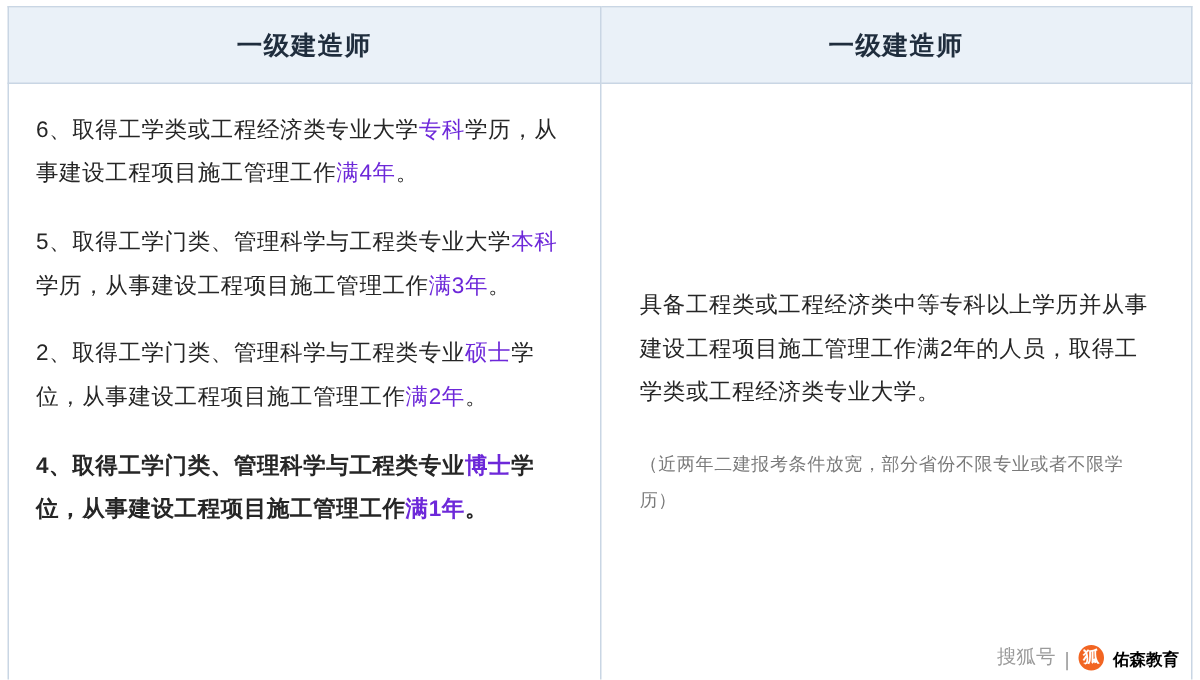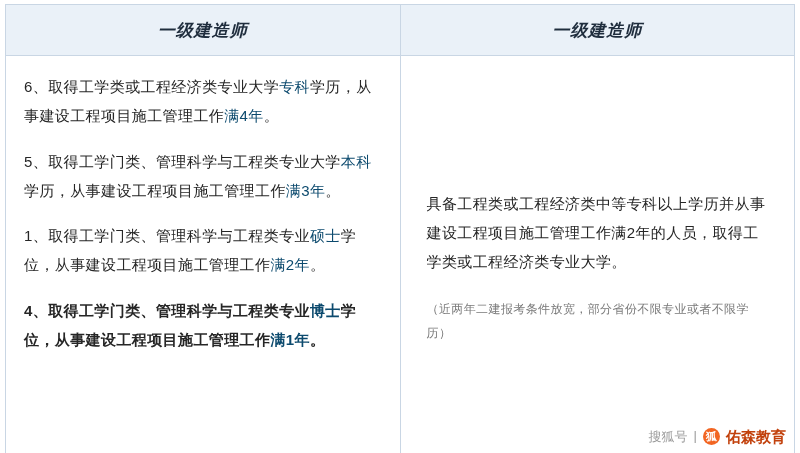--- a/index.html
+++ b/index.html
@@ -32,21 +32,20 @@
   }
   table.compare th {
     background: #eaf1f8;
     height: 48px;
     font-size: 17px;
     font-weight: bold;
     color: #1f2d3d;
     text-align: center;
     vertical-align: middle;
     letter-spacing: 1px;
-    font-style: italic;
   }
   td.cell {
     padding: 16px 18px 10px 18px;
     height: 390px;
     background: #ffffff;
   }
   td.cell.right {
     vertical-align: middle;
     padding: 16px 26px;
   }
@@ -55,58 +54,58 @@
     line-height: 1.95;
     margin: 0 0 16px 0;
     letter-spacing: 0.4px;
     color: #262626;
   }
   .para:last-child {
     margin-bottom: 0;
     font-weight: bold;
   }
   .hl {
-    color: #0c4a6e;
+    color: #6d28d9;
   }
   .right .para {
     margin-bottom: 22px;
   }
   .note {
     color: #7a7a7a;
     font-size: 12px;
     line-height: 1.95;
     letter-spacing: 0.4px;
     margin: 0;
   }
   .watermark {
     position: absolute;
     right: 14px;
     bottom: 10px;
     display: flex;
-    align-items: flex-start;
+    align-items: flex-end;
     gap: 6px;
     color: #9a9a9a;
     font-size: 13px;
     white-space: nowrap;
   }
   .wm-logo {
     width: 17px;
     height: 17px;
     border-radius: 50%;
     background: #f26522;
     color: #ffffff;
     font-size: 11px;
     line-height: 17px;
     text-align: center;
     font-weight: bold;
   }
   .wm-brand {
-    color: #c2410c;
+    color: #000000;
     font-weight: bold;
-    font-size: 15px;
+    font-size: 11px;
   }
 </style>
 </head>
 <body>
 
 <div class="page">
 
   <table class="compare">
     <thead>
       <tr>
@@ -115,21 +114,21 @@
       </tr>
     </thead>
     <tbody>
       <tr>
         <td class="cell left">
 
           <p class="para"><span>6、取得工学类或工程经济类专业大学</span><span class="hl">专科</span><span>学历，从事建设工程项目施工管理工作</span><span class="hl">满4年</span><span>。</span></p>
 
           <p class="para"><span>5、取得工学门类、管理科学与工程类专业大学</span><span class="hl">本科</span><span>学历，从事建设工程项目施工管理工作</span><span class="hl">满3年</span><span>。</span></p>
 
-          <p class="para"><span>1、取得工学门类、管理科学与工程类专业</span><span class="hl">硕士</span><span>学位，从事建设工程项目施工管理工作</span><span class="hl">满2年</span><span>。</span></p>
+          <p class="para"><span>2、取得工学门类、管理科学与工程类专业</span><span class="hl">硕士</span><span>学位，从事建设工程项目施工管理工作</span><span class="hl">满2年</span><span>。</span></p>
 
           <p class="para"><span>4、取得工学门类、管理科学与工程类专业</span><span class="hl">博士</span><span>学位，从事建设工程项目施工管理工作</span><span class="hl">满1年</span><span>。</span></p>
 
         </td>
         <td class="cell right">
           <p class="para">具备工程类或工程经济类中等专科以上学历并从事建设工程项目施工管理工作满2年的人员，取得工学类或工程经济类专业大学。</p>
           <p class="note">（近两年二建报考条件放宽，部分省份不限专业或者不限学历）</p>
         </td>
       </tr>
     </tbody>

